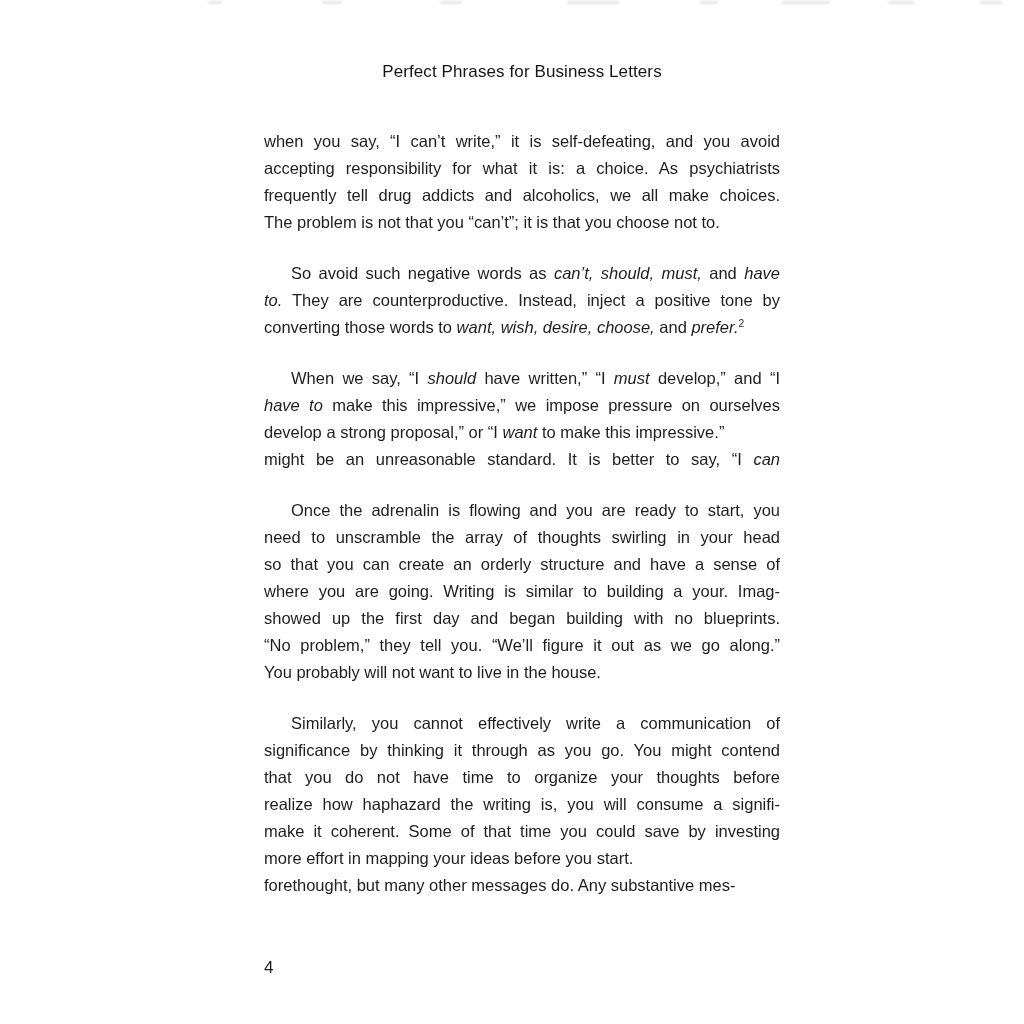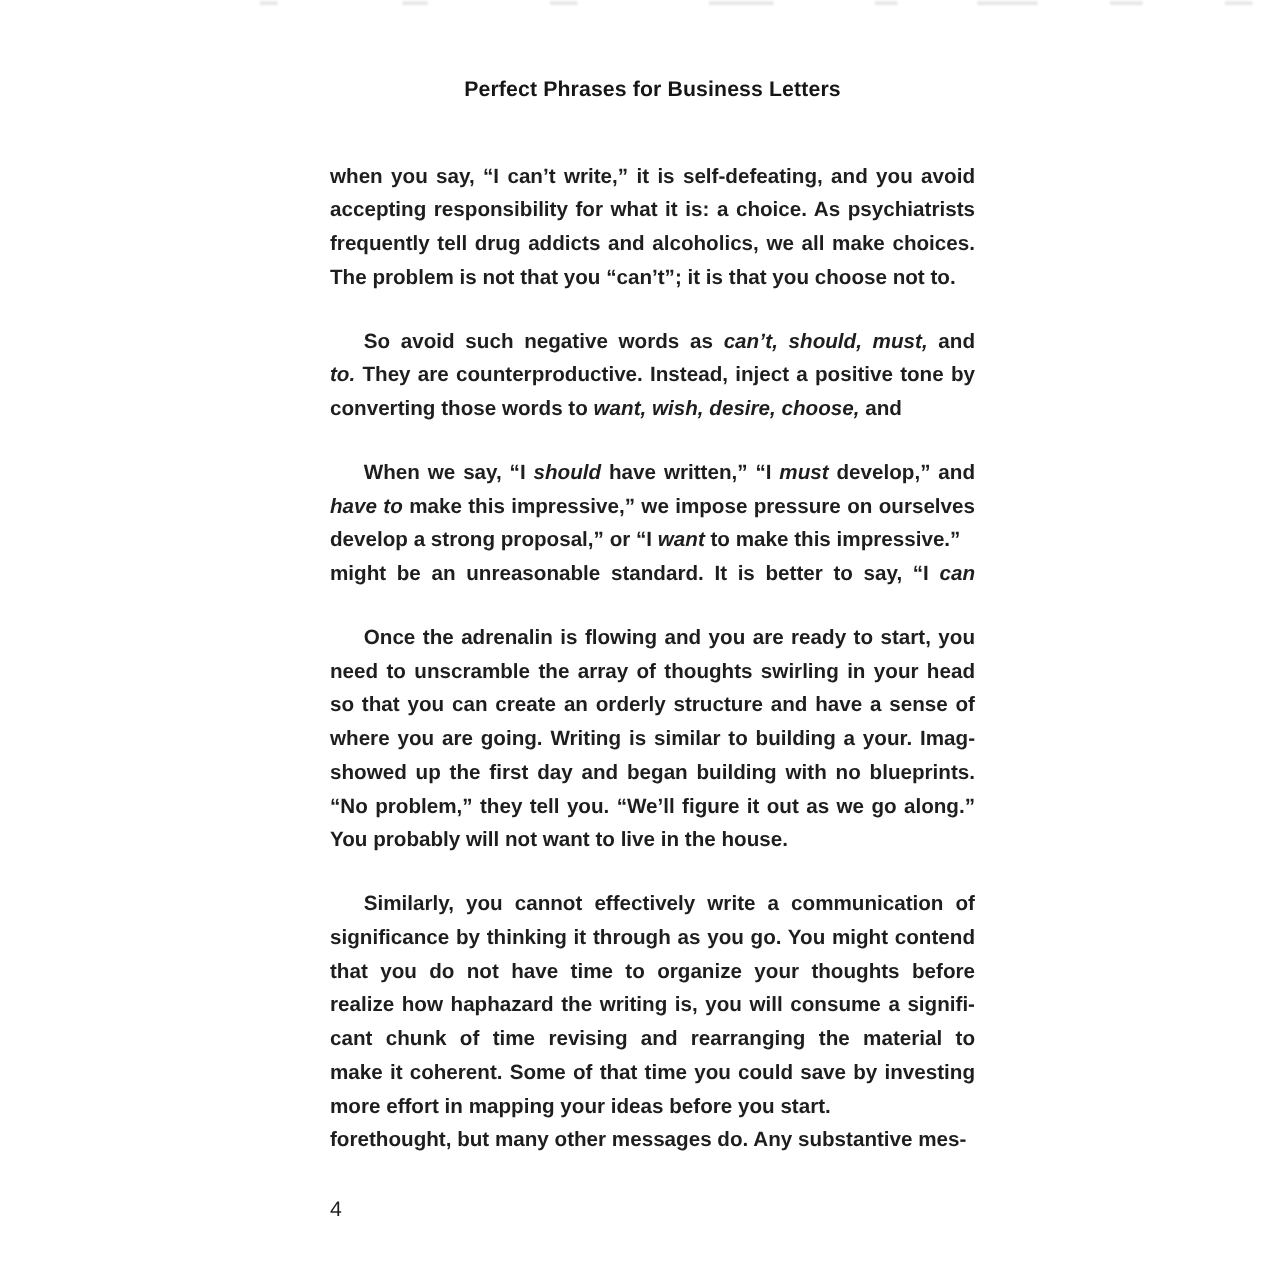--- a/index.html
+++ b/index.html
@@ -30,33 +30,32 @@
     opacity: 0.35;
     filter: blur(1px);
   }
   .running-head {
     position: absolute;
     top: 62px;
     left: 264px;
     width: 516px;
     text-align: center;
     font-size: 17px;
-    font-weight: bold;
+    font-weight: normal;
     letter-spacing: 0.1px;
     color: #161616;
   }
   .body-text {
     position: absolute;
     top: 128px;
     left: 264px;
     width: 516px;
     font-size: 16.5px;
     line-height: 27px;
     color: #1e1e1e;
-    font-weight: bold;
   }
   .para { margin: 0; }
   .line {
     height: 27px;
     overflow: hidden;
     text-align: justify;
     text-align-last: justify;
   }
   .line.last {
     text-align: left;
@@ -120,21 +119,20 @@
         <div class="line">where you are going. Writing is similar to building a your. Imag-</div>
         <div class="line">showed up the first day and began building with no blueprints.</div>
         <div class="line">“No problem,” they tell you. “We’ll figure it out as we go along.”</div>
         <div class="line last">You probably will not want to live in the house.</div>
       </div>
       <div class="para">
         <div class="line indent">Similarly, you cannot effectively write a communication of</div>
         <div class="line">significance by thinking it through as you go. You might contend</div>
         <div class="line">that you do not have time to organize your thoughts before</div>
         <div class="line">realize how haphazard the writing is, you will consume a signifi-</div>
-        <div class="line">cant chunk of time revising and rearranging the material to</div>
         <div class="line">make it coherent. Some of that time you could save by investing</div>
         <div class="line last">more effort in mapping your ideas before you start.</div>
       </div>
       <div class="para">
         <div class="line last">forethought, but many other messages do. Any substantive mes-</div>
       </div>
     </div>
 
   <div class="folio">4</div>
 

